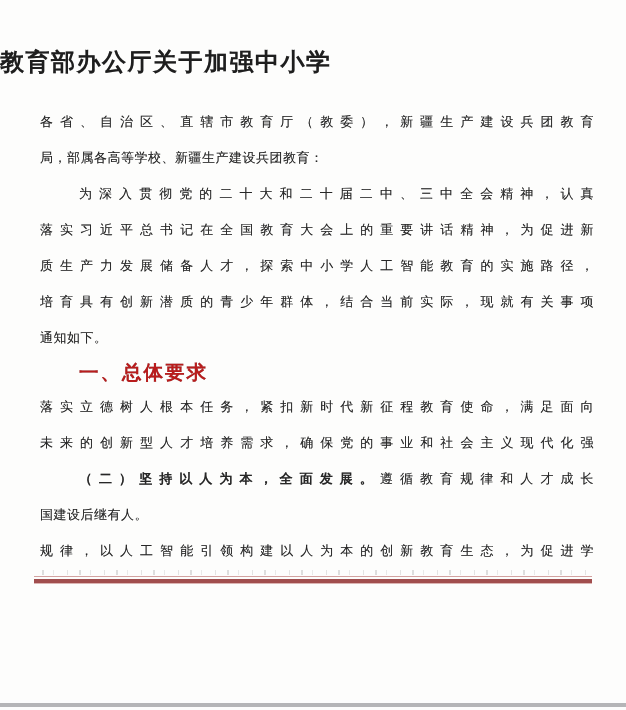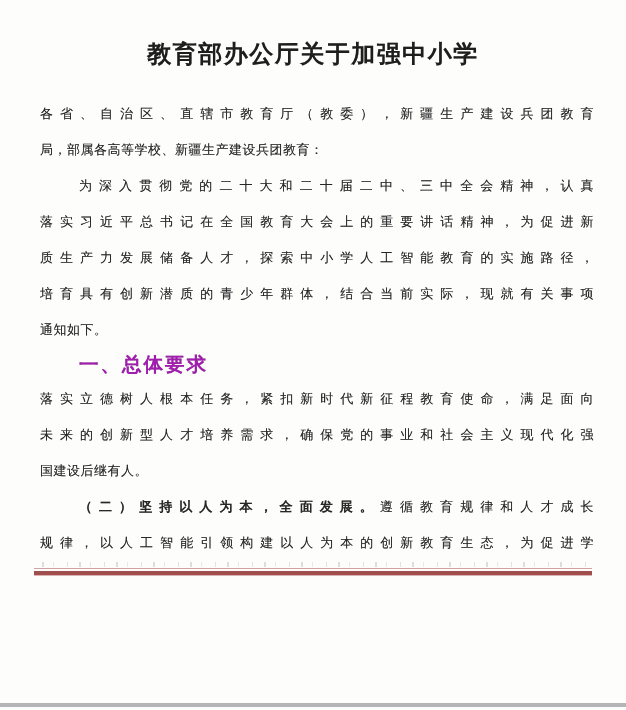--- a/index.html
+++ b/index.html
@@ -11,22 +11,21 @@
     position: relative;
     width: 626px;
     height: 710px;
     overflow: hidden;
     background: var(--page-bg, #fdfdfc);
     font-family: "DejaVu Serif", "Liberation Serif", serif;
     color: var(--text-color, #272727);
     text-shadow: 0 0 0.6px rgba(50, 50, 50, 0.45);
   }
   .title {
-    padding-top: 32px;
-    text-align: center;
+    padding-top: 40px;
     font-weight: 700;
     font-size: 24px;
     letter-spacing: 1.5px;
     color: #1e1e1e;
   }
   .title .title-line {
     height: 43px;
     line-height: 43px;
   }
   .lines {
@@ -47,21 +46,21 @@
   }
   .line.indent {
     padding-left: 39px;
   }
   .line.heading {
     font-weight: 700;
     font-size: 19.5px;
     height: 33px;
     line-height: 33px;
     letter-spacing: 2px;
-    color: #a21caf;
+    color: #b91c1c;
   }
   .em-seg {
     font-weight: 600;
   }
   .artifact {
     height: 5px;
     margin: 1px 40px 1px 42px;
     background: repeating-linear-gradient(
       90deg,
       rgba(110, 110, 110, 0.22) 0 2px,
@@ -109,22 +108,22 @@
       <div class="line justify"><span class="seg">各省、自治区、直辖市教育厅（教委），新疆生产建设兵团教育</span></div>
       <div class="line"><span class="seg">局，部属各高等学校、新疆生产建设兵团教育：</span></div>
       <div class="line indent justify"><span class="seg">为深入贯彻党的二十大和二十届二中、三中全会精神，认真</span></div>
       <div class="line justify"><span class="seg">落实习近平总书记在全国教育大会上的重要讲话精神，为促进新</span></div>
       <div class="line justify"><span class="seg">质生产力发展储备人才，探索中小学人工智能教育的实施路径，</span></div>
       <div class="line justify"><span class="seg">培育具有创新潜质的青少年群体，结合当前实际，现就有关事项</span></div>
       <div class="line"><span class="seg">通知如下。</span></div>
       <div class="line heading indent"><span class="seg">一、总体要求</span></div>
       <div class="line justify"><span class="seg">落实立德树人根本任务，紧扣新时代新征程教育使命，满足面向</span></div>
       <div class="line justify"><span class="seg">未来的创新型人才培养需求，确保党的事业和社会主义现代化强</span></div>
+      <div class="line indent justify"><span class="em-seg">（二）坚持以人为本，全面发展。</span><span class="seg">遵循教育规律和人才成长</span></div>
       <div class="line"><span class="seg">国建设后继有人。</span></div>
-      <div class="line indent justify"><span class="em-seg">（二）坚持以人为本，全面发展。</span><span class="seg">遵循教育规律和人才成长</span></div>
       <div class="line justify"><span class="seg">规律，以人工智能引领构建以人为本的创新教育生态，为促进学</span></div>
     </div>
 
   <div class="artifact"></div>
 
   <div class="red-divider">
     <div class="thin"></div>
     <div class="gap"></div>
     <div class="thick"></div>
   </div>

